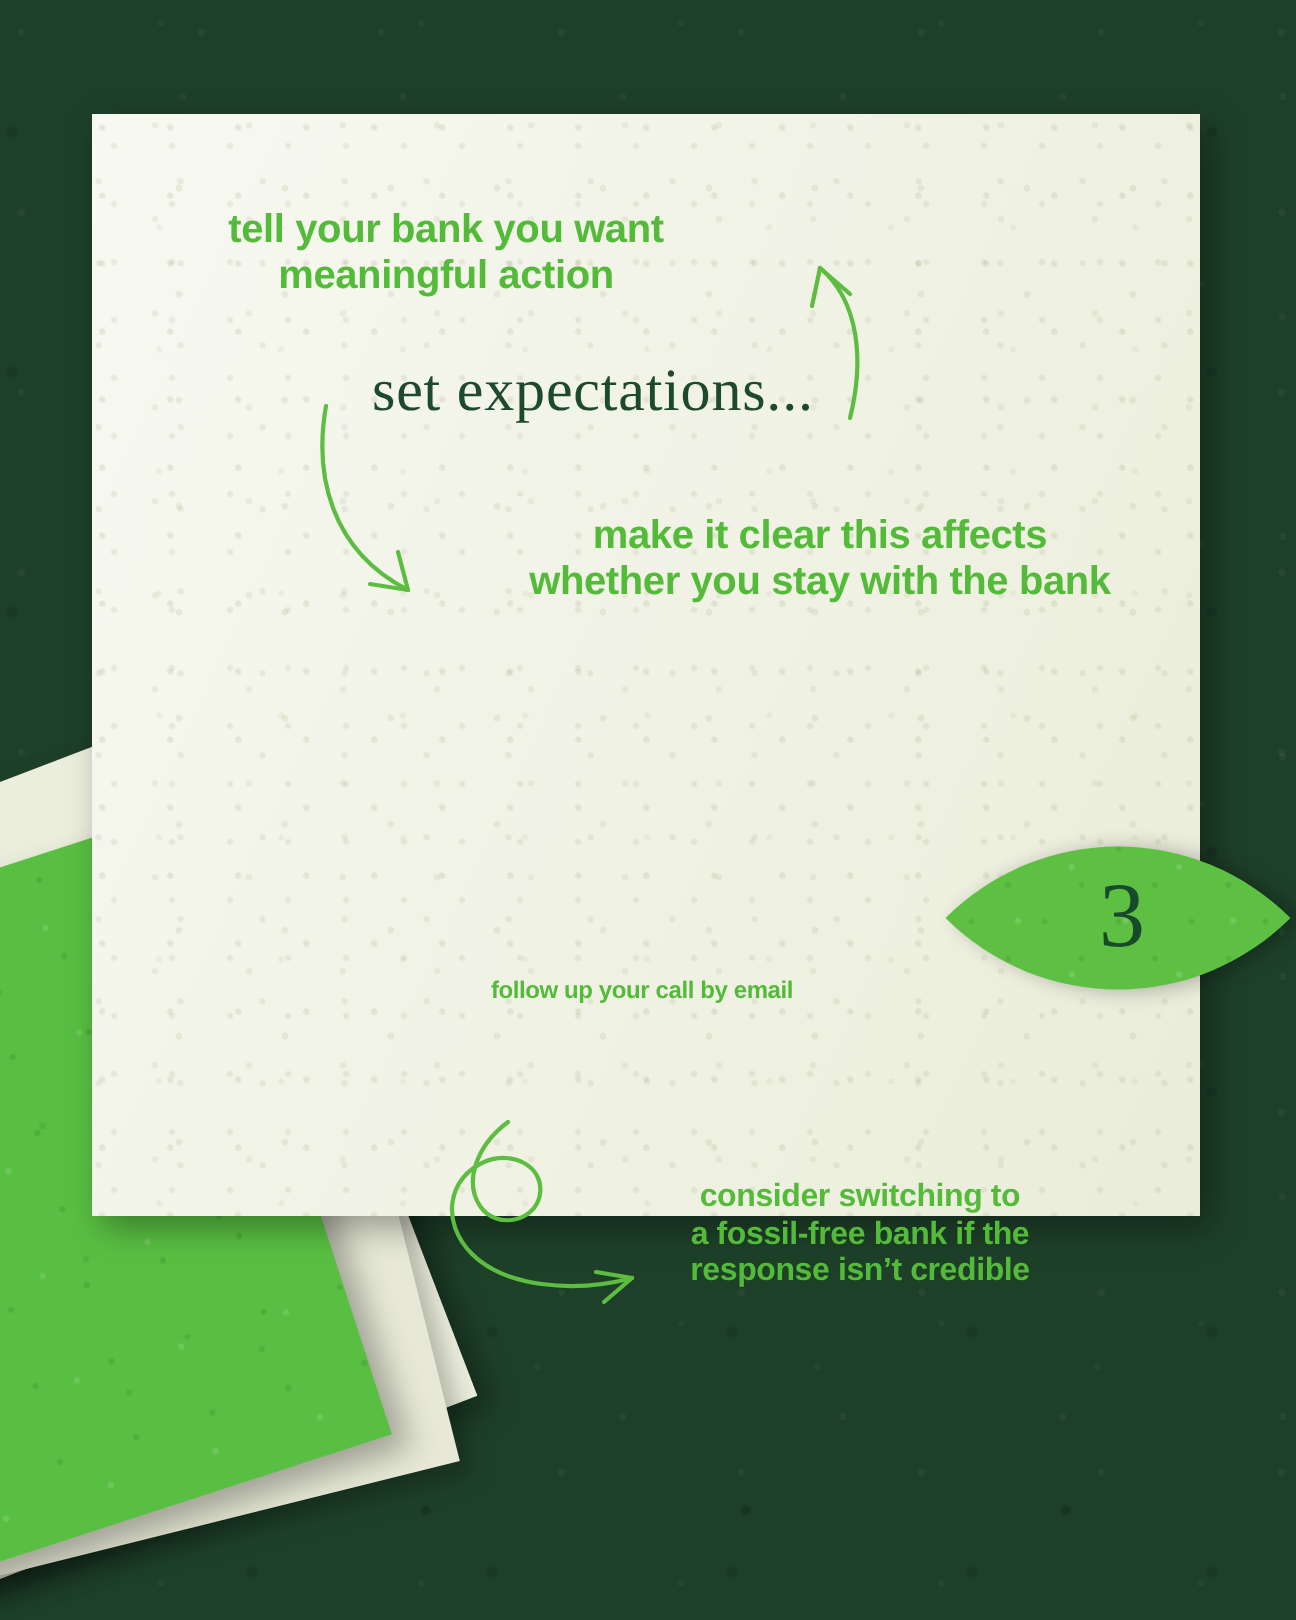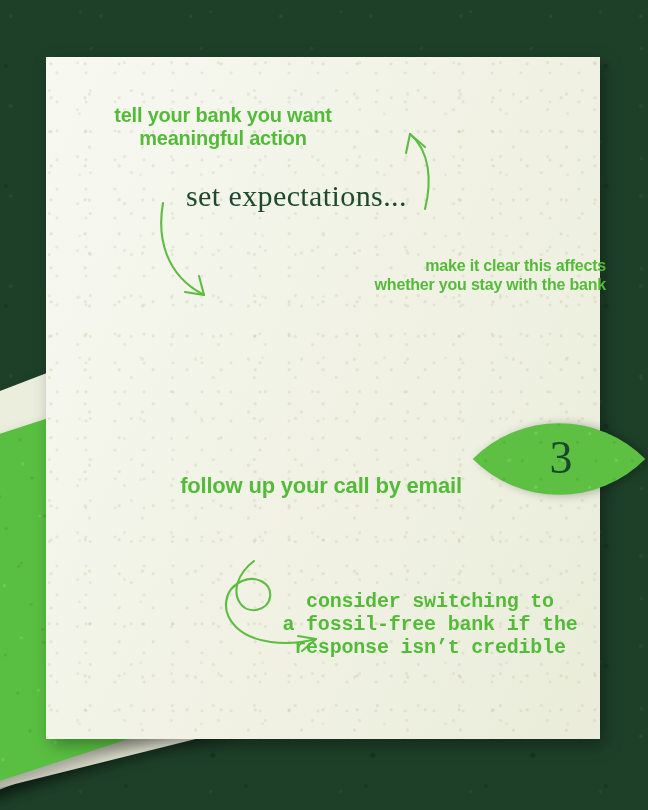--- a/index.html
+++ b/index.html
@@ -72,21 +72,21 @@
       radial-gradient(circle at 45% 85%, rgba(0,0,0,0.08) 0 1.2px, transparent 2px);
     background-size: 40px 40px, 55px 55px, 70px 70px;
   }
 
   
   #card {
     position: absolute;
     left: 46px;
     top: 57px;
     width: 554px;
-    height: 682px;
+    height: 551px;
     background-color: #eef0df;
     box-shadow: 5px 6px 16px rgba(0,0,0,0.35);
     overflow: visible;
   }
   #card .paper-grain {
     position: absolute;
     inset: 0;
     background-image:
       radial-gradient(circle at 15% 20%, rgba(140,140,90,0.16) 0 1.1px, transparent 2px),
       radial-gradient(circle at 67% 12%, rgba(160,150,100,0.13) 0 1.3px, transparent 2px),
@@ -118,35 +118,33 @@
   #txt-tell-bank {
     left: 22px;
     top: 47px;
     width: 310px;
     font-size: 20px;
   }
   #txt-make-clear {
     left: 168px;
     top: 200px;
     width: 392px;
-    font-size: 16px;
-    text-align: right;
+    font-size: 20px;
   }
   #txt-follow-up {
     left: 110px;
-    top: 416px;
+    top: 432px;
     width: 330px;
-    font-size: 22px;
+    font-size: 12px;
   }
   #txt-consider {
     left: 218px;
     top: 533px;
     width: 332px;
-    font-size: 20px;
-    font-family: Liberation Mono, monospace;
+    font-size: 16px;
   }
 
   #txt-set-expectations {
     position: absolute;
     left: 140px;
     top: 122px;
     color: #1d4a2c;
     font-family: "Liberation Serif", serif;
     font-size: 30px;
     letter-spacing: 0.4px;

